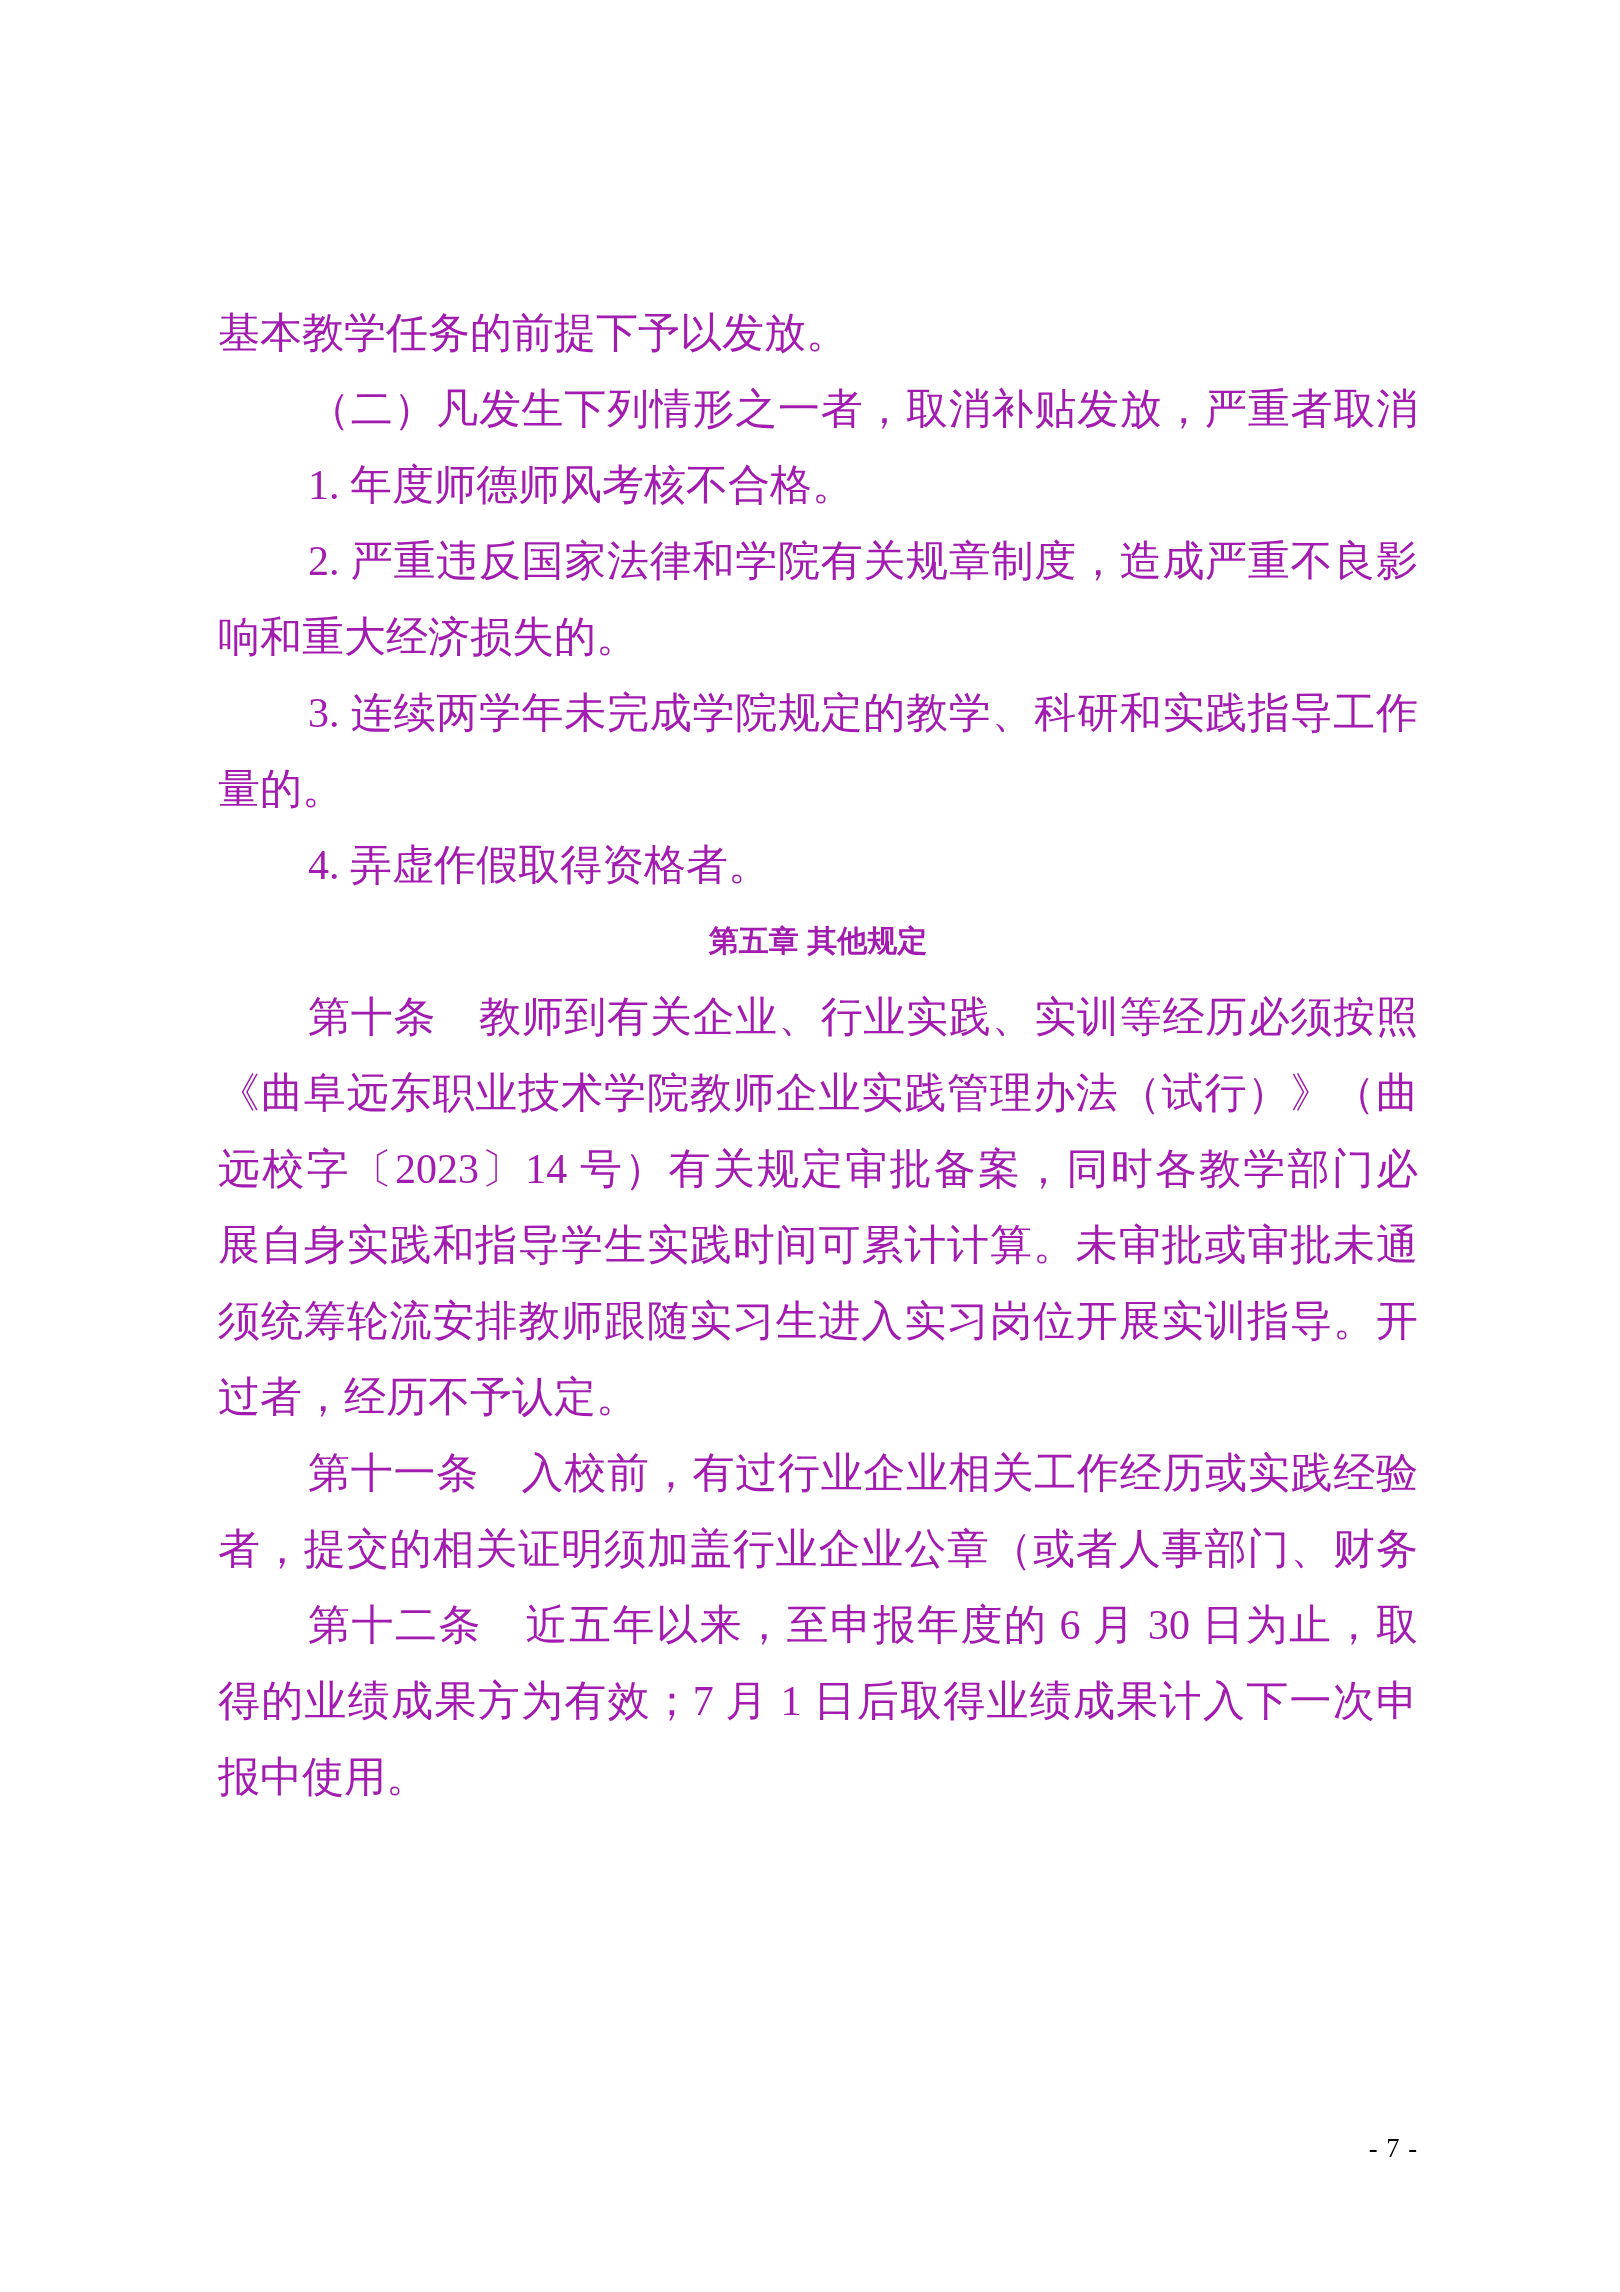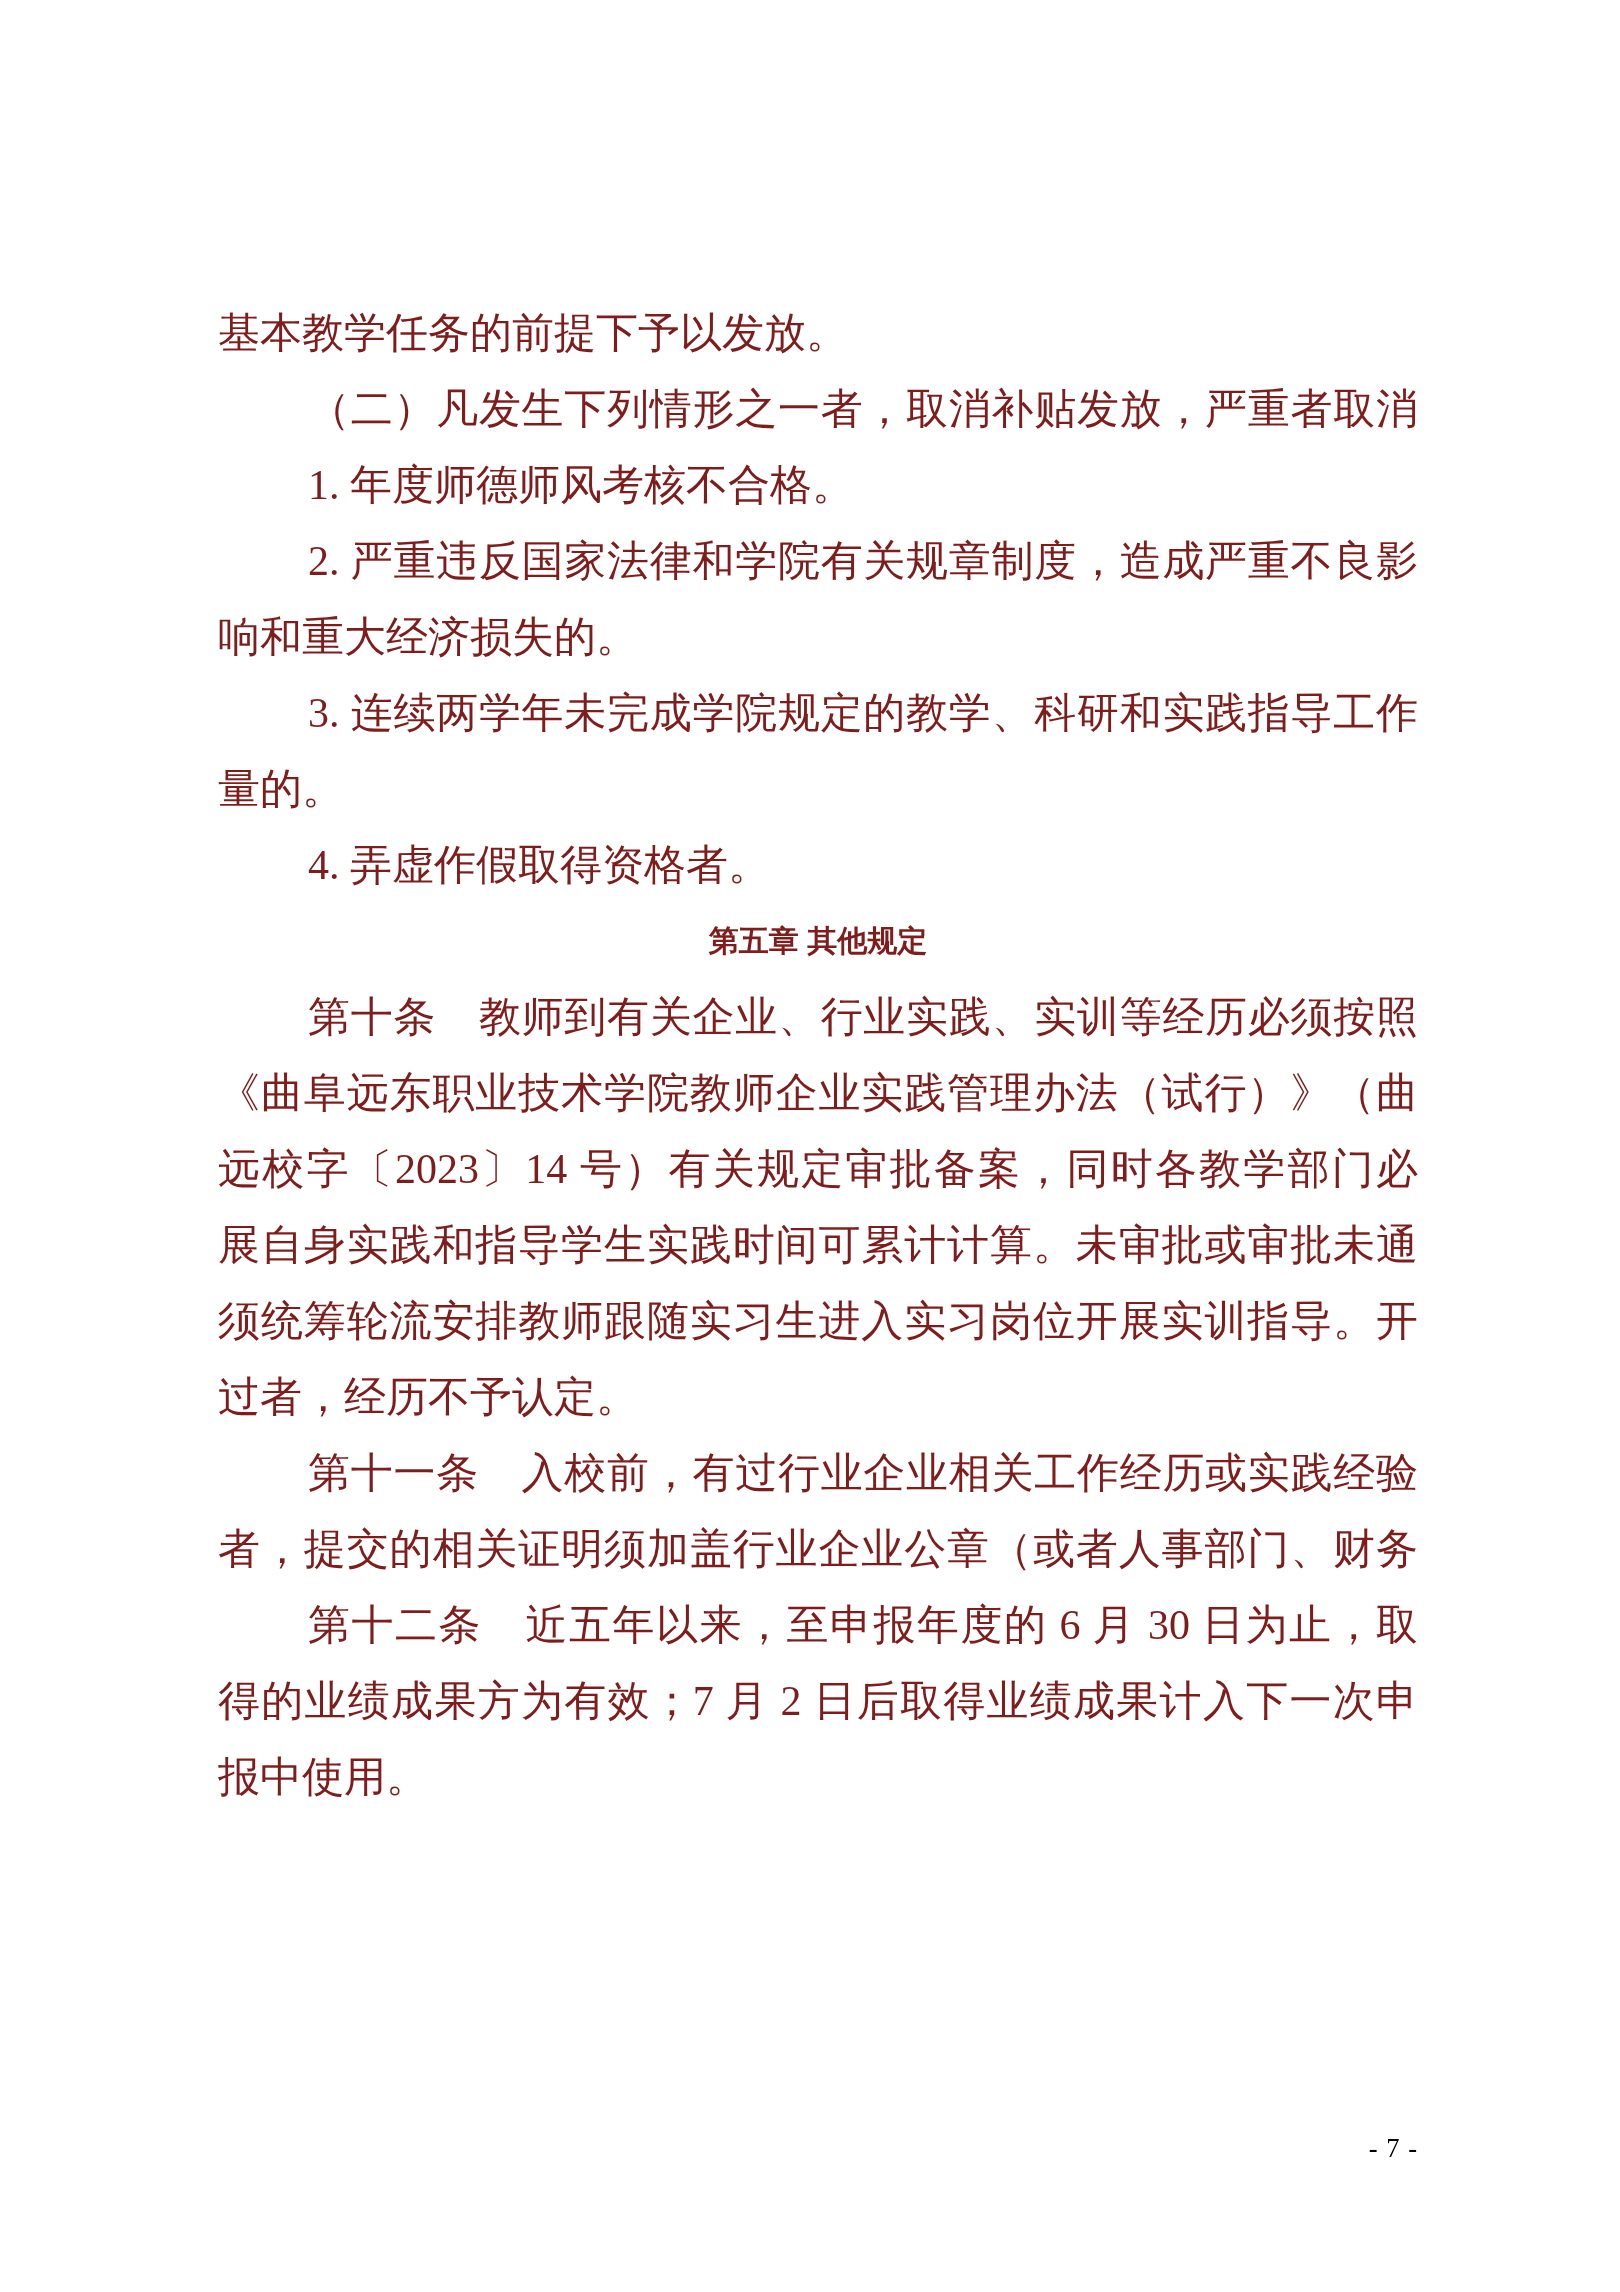--- a/index.html
+++ b/index.html
@@ -17,21 +17,21 @@
     left: 218px;
     top: 295px;
     width: 1200px;
   }
   .line {
     height: 76px;
     line-height: 76px;
     font-size: 42px;
     letter-spacing: 0;
     text-align: left;
-    color: #7f1d1d;
+    color: #a21caf;
   }
   .line.indent { padding-left: 90px; }
   .line.full {
     text-align: justify;
     text-align-last: justify;
     text-justify: inter-character;
   }
   .line.heading {
     font-family: "Liberation Sans", sans-serif;
     font-weight: bold;
@@ -67,18 +67,18 @@
       <div class="line heading">第五章 其他规定</div>
       <div class="line indent full">第十条　教师到有关企业、行业实践、实训等经历必须按照</div>
       <div class="line full">《曲阜远东职业技术学院教师企业实践管理办法（试行）》（曲</div>
       <div class="line full">远校字〔2023〕14 号）有关规定审批备案，同时各教学部门必</div>
       <div class="line full">展自身实践和指导学生实践时间可累计计算。未审批或审批未通</div>
       <div class="line full">须统筹轮流安排教师跟随实习生进入实习岗位开展实训指导。开</div>
       <div class="line">过者，经历不予认定。</div>
       <div class="line indent full">第十一条　入校前，有过行业企业相关工作经历或实践经验</div>
       <div class="line full">者，提交的相关证明须加盖行业企业公章（或者人事部门、财务</div>
       <div class="line indent full">第十二条　近五年以来，至申报年度的 6 月 30 日为止，取</div>
-      <div class="line full">得的业绩成果方为有效；7 月 2 日后取得业绩成果计入下一次申</div>
+      <div class="line full">得的业绩成果方为有效；7 月 1 日后取得业绩成果计入下一次申</div>
       <div class="line">报中使用。</div>
     </div>
   <div class="page-number">- 7 -</div>
 </div>
 
 
 </body></html>

